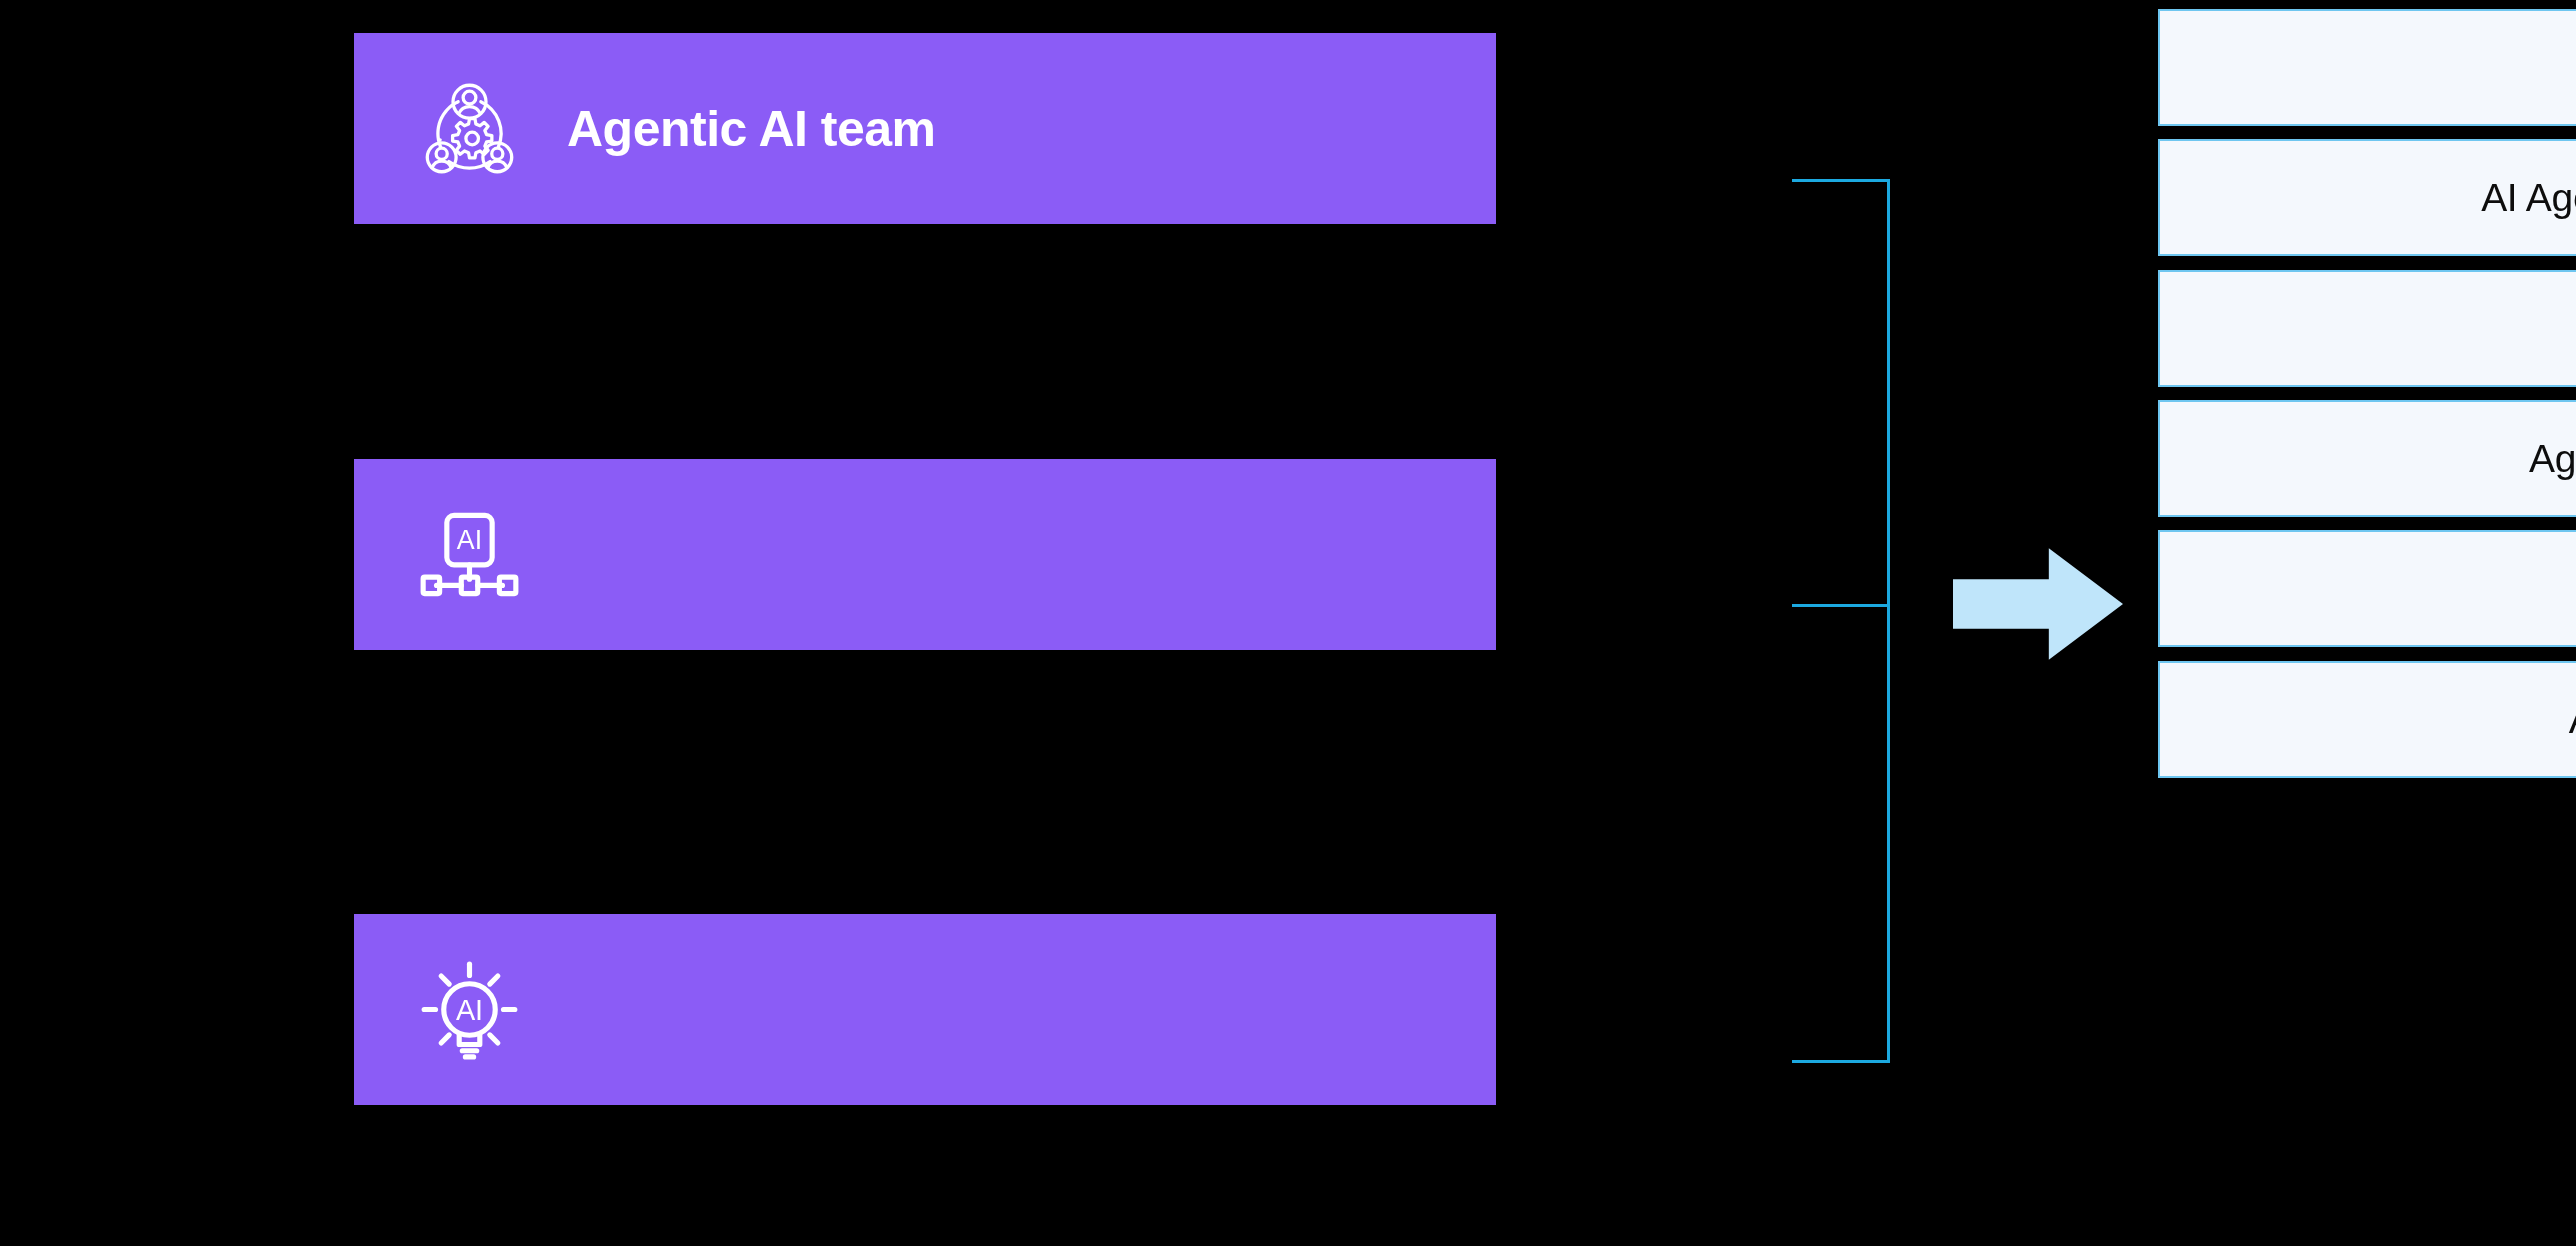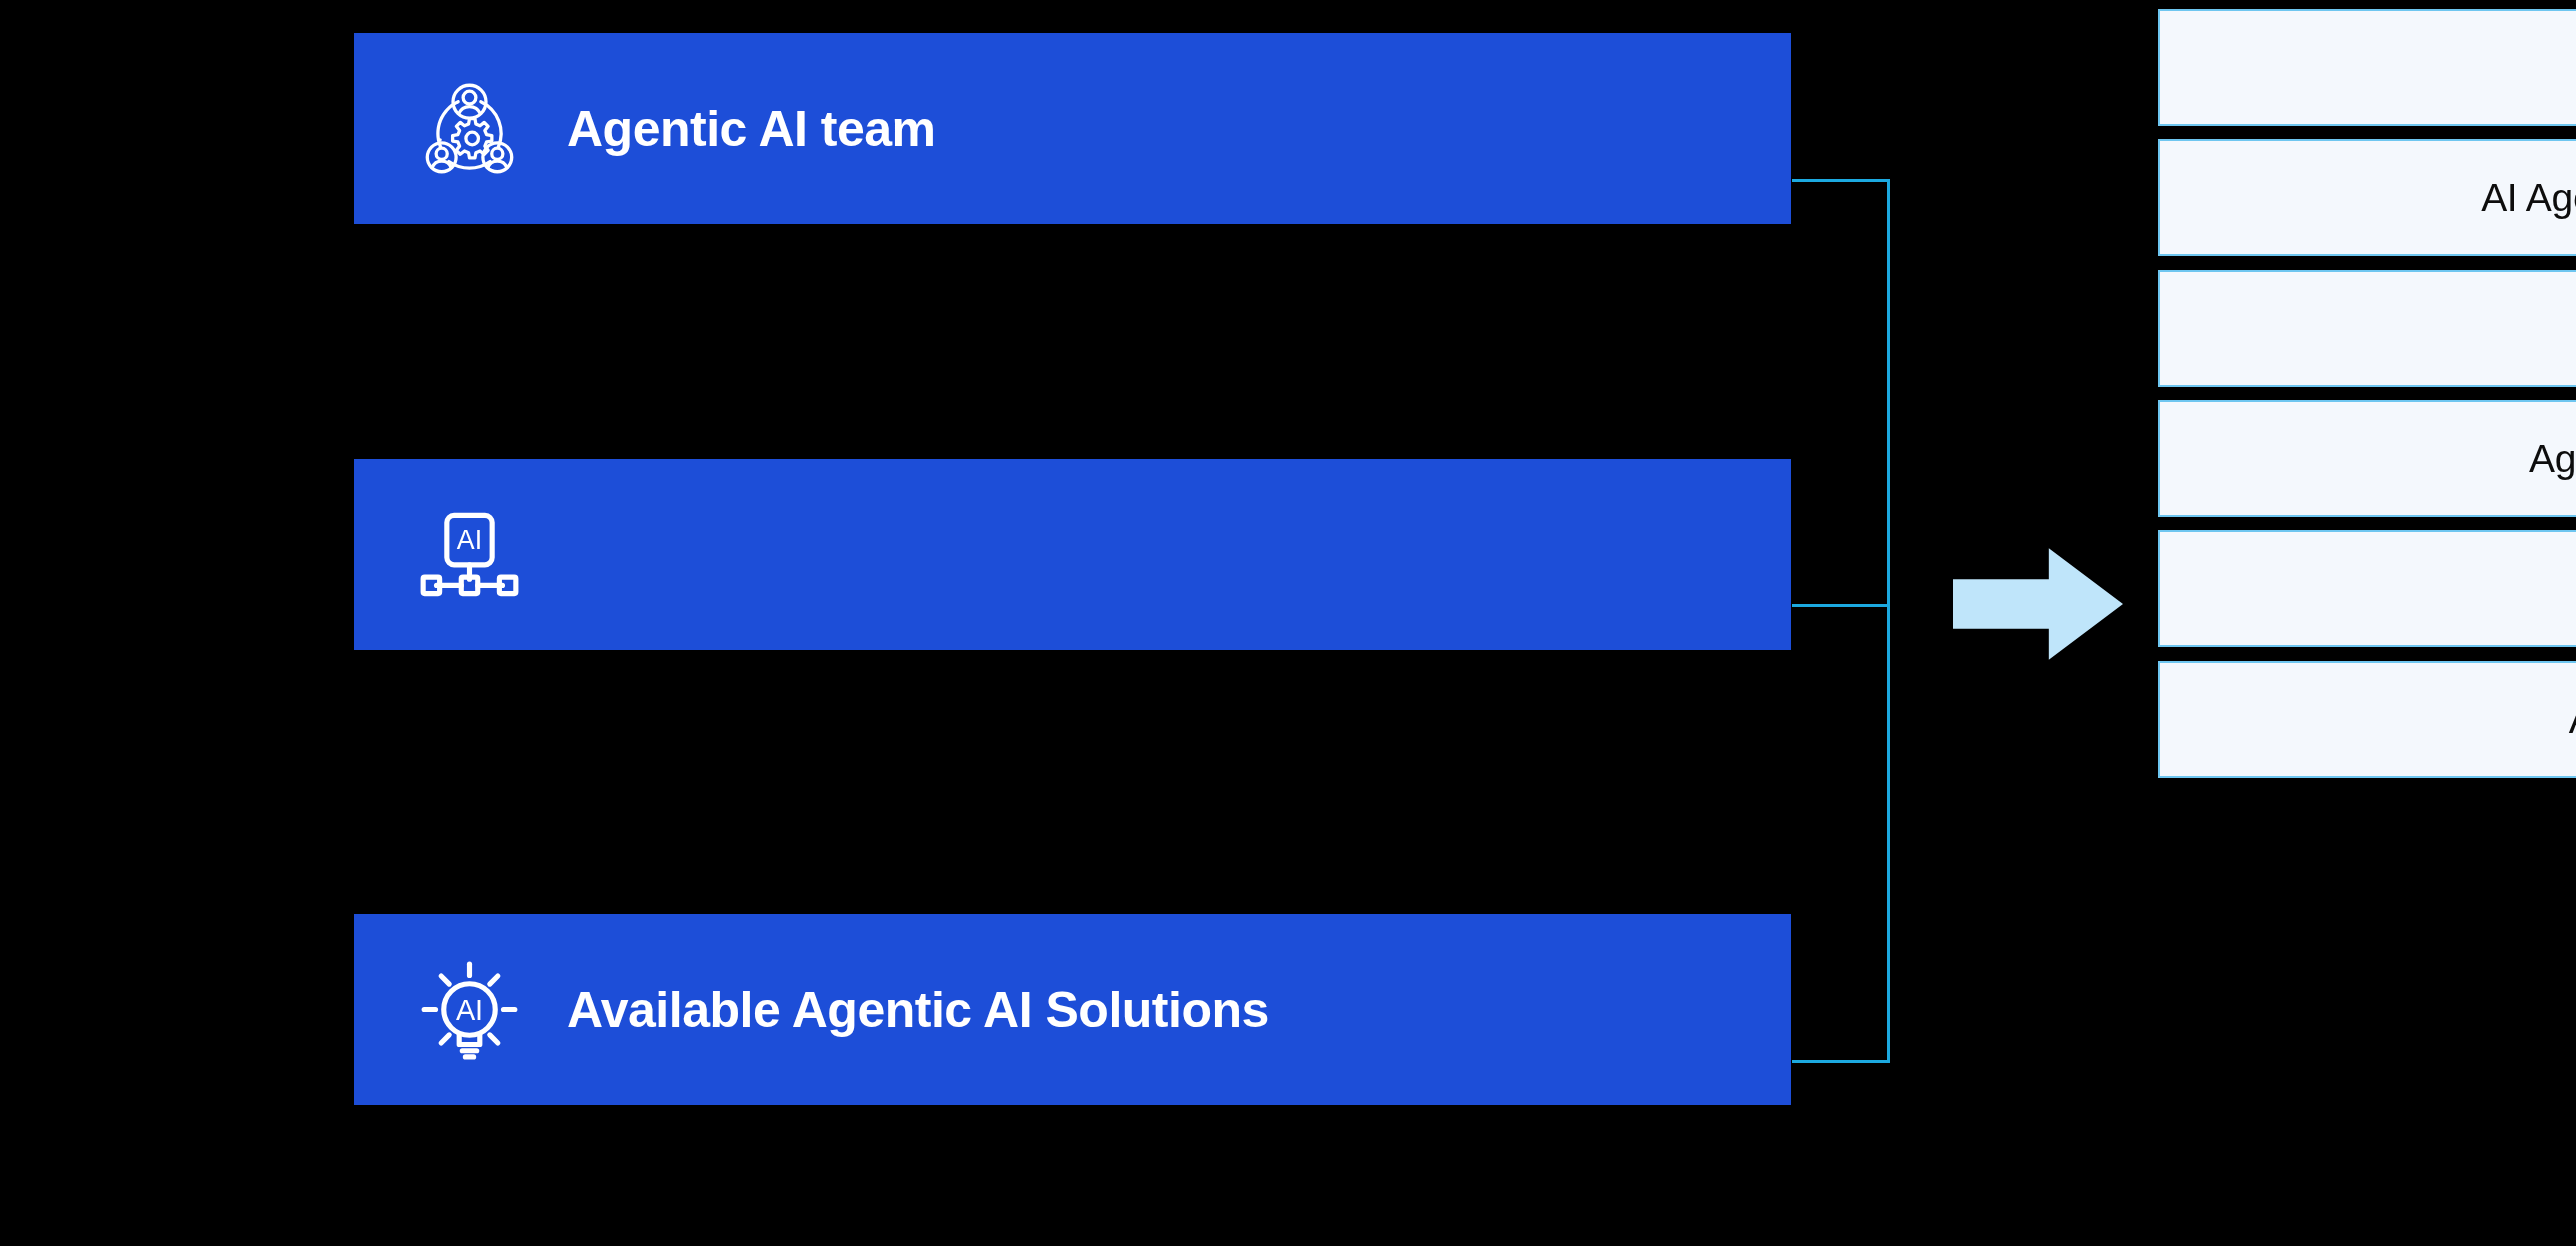--- a/index.html
+++ b/index.html
@@ -9,22 +9,22 @@
     font-family:"Liberation Sans", sans-serif;
     overflow:hidden;
   }
   .stage { position:relative; width:3957px; height:1247px; background:#000; }
 
   
   .left-col { position:absolute; left:354px; top:0; width:1437px; height:1247px; }
 
   .blue-card {
     position:absolute;
-    left:0; width:1437px;
-    background:#1d4ed8;
+    left:0; width:1142px;
+    background:#8b5cf6;
     display:flex; align-items:center;
     padding-left:64px;
   }
   .blue-card.c1 { top:33px;   height:191px; }
   .blue-card.c2 { top:459px;  height:191px; }
   .blue-card.c3 { top:914px; height:191px; }
 
   .card-icon { width:103px; height:103px; flex:0 0 103px; margin-right:46px; }
   .card-icon svg { width:100%; height:100%; display:block; }
 
@@ -136,21 +136,20 @@
           <path d="M22.5 82.5 L30.3 74.7"></path>
           <path d="M77.5 82.5 L69.7 74.7"></path>
 
           <circle cx="50" cy="50" r="25"></circle>
           <path d="M40 74 L40 84 L60 84 L60 74"></path>
           <path d="M43 90 L57 90"></path>
           <path d="M46 96 L54 96"></path>
           <text x="50" y="60" text-anchor="middle" fill="#ffffff" stroke="none" font-family="Liberation Sans, sans-serif" font-size="28" font-weight="400">AI</text>
         </svg>
       </span>
-      <span class="card-label">Available Agentic AI Solutions</span>
     </div>
 
   </div>
 
   <div class="connector">
     <div class="conn-h h1"></div>
     <div class="conn-h h2"></div>
     <div class="conn-h h3"></div>
     <div class="conn-v"></div>
   </div>

